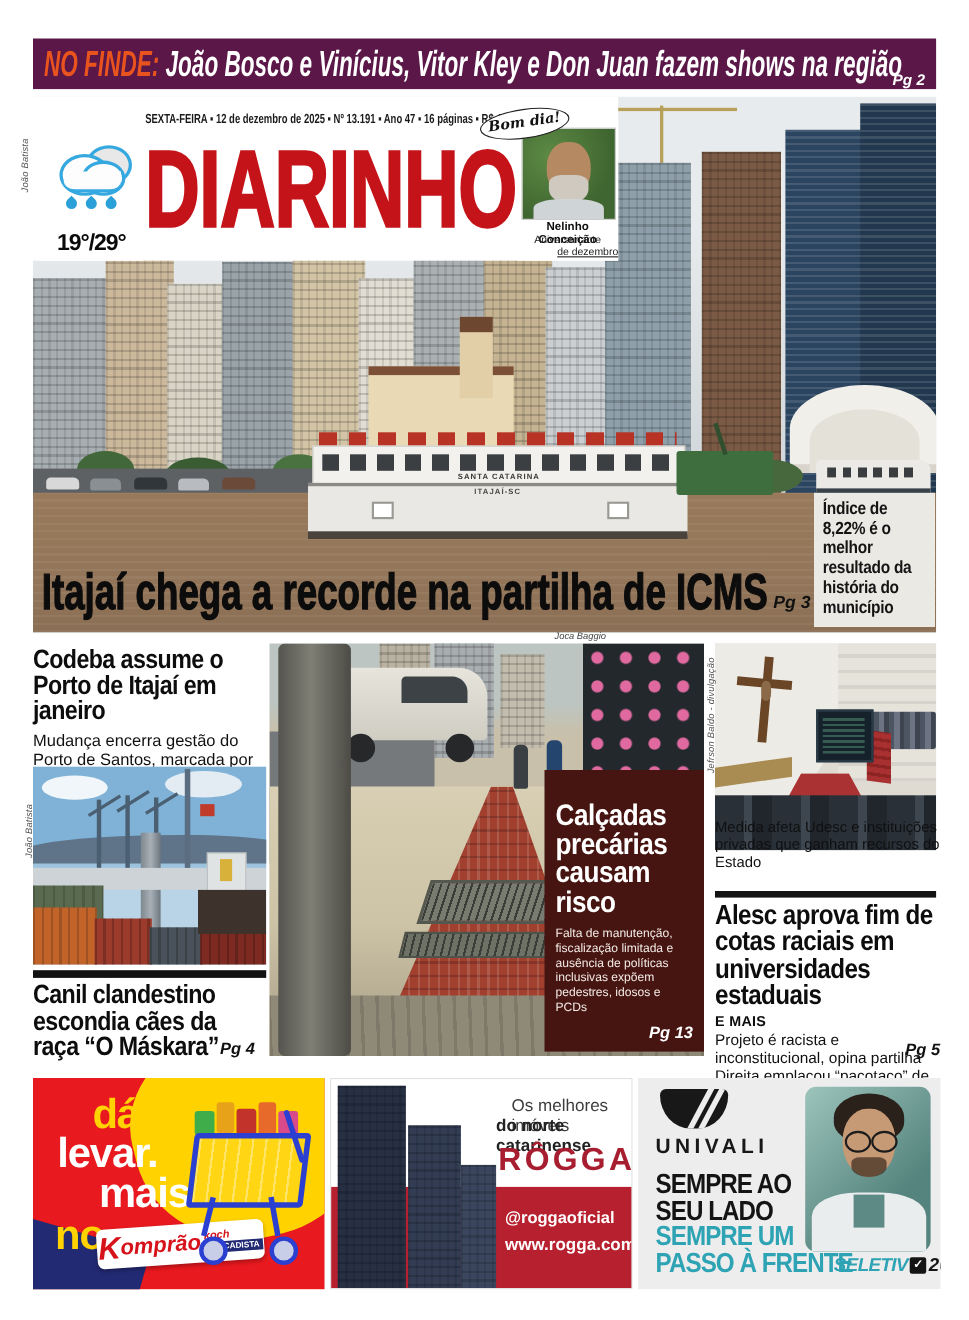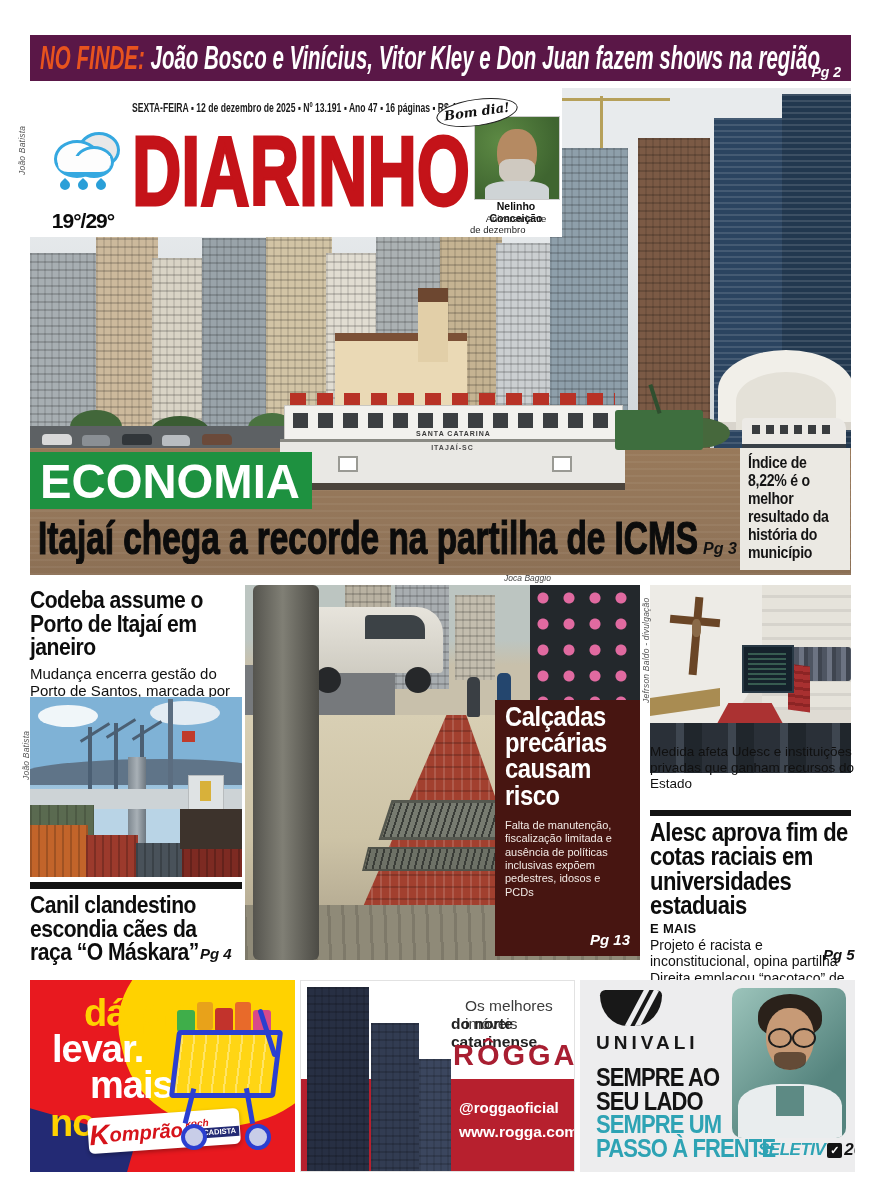--- a/index.html
+++ b/index.html
@@ -137,28 +137,23 @@
   </div>
 
   <div class="abs" style="left:470px;top:108px;width:92px;height:129px;background:#fff;z-index:4;">
     <div class="abs" style="left:4px;top:8px;width:84px;height:82px;background:radial-gradient(circle at 30% 30%,#5d8a44,#3f6530 70%);overflow:hidden;border:1px solid #ccc;">
       <div class="abs" style="left:22px;top:12px;width:40px;height:50px;background:#b3896048;border-radius:45% 45% 48% 48%;background:#b58a62;"></div>
       <div class="abs" style="left:24px;top:42px;width:36px;height:26px;background:#cfc9c0;border-radius:30% 30% 50% 50%;"></div>
       <div class="abs" style="left:10px;top:64px;width:64px;height:20px;background:#cfd4d6;border-radius:40% 40% 0 0;"></div>
     </div>
     <div class="b" style="position:absolute;left:0;right:0;top:92px;text-align:center;font-size:10.5px;color:#0c0c0c;">Nelinho Conceição</div>
     <div style="position:absolute;left:0;right:0;top:105px;text-align:center;font-size:9.5px;color:#222;">Aniversariante</div>
-    <div style="position:absolute;left:0;right:0;top:116px;text-align:left;font-size:9.5px;color:#222;">de dezembro</div>
-  </div>
-
-  <div class="abs" style="left:30px;top:452px;width:282px;height:57px;background:#1e9140;z-index:3;">
-    <svg width="282" height="57">
-        <text x="10" y="46" font-size="48" font-weight="bold" fill="#ffffff" textLength="260" lengthAdjust="spacingAndGlyphs">ECONOMIA</text>
-      </svg>
-  </div>
+    <div style="position:absolute;left:0;right:0;top:116px;text-align:right;font-size:9.5px;color:#222;text-decoration:underline;">de dezembro</div>
+  </div>
+
 
   <svg class="abs" style="left:36px;top:510px;z-index:3;" width="672" height="54">
     <text x="2" y="44" font-size="46" font-weight="bold" fill="#0c0c0c" stroke="#0c0c0c" stroke-width="1.2" textLength="660" lengthAdjust="spacingAndGlyphs">Itajaí chega a recorde na partilha de ICMS</text>
   </svg>
   <div class="abs pgref" style="left:703px;top:540px;z-index:3;font-size:16px;">Pg 3</div>
 
   <div class="abs" style="left:740px;top:448px;width:110px;height:122px;background:#ebe9e3;z-index:3;padding:6px 8px;box-sizing:border-box;">
     <div class="b sq" style="font-size:16px;line-height:1.13;color:#141414;width:112%;letter-spacing:-0.3px;">Índice de 8,22% é o melhor resultado da história do município</div>
   </div>
 
@@ -226,21 +221,21 @@
     <div class="abs" style="left:120px;top:30px;width:60px;height:24px;background:#3c4246;border-radius:4px 14px 0 0;"></div>
     <div class="abs" style="left:70px;top:82px;width:26px;height:26px;background:#26282a;border-radius:50%;"></div>
     <div class="abs" style="left:160px;top:82px;width:26px;height:26px;background:#26282a;border-radius:50%;"></div>
 
     <div class="abs" style="left:222px;top:92px;width:13px;height:40px;background:#3a3f44;border-radius:5px 5px 2px 2px;"></div>
     <div class="abs" style="left:252px;top:88px;width:14px;height:46px;background:#24466e;border-radius:5px 5px 2px 2px;"></div>
 
     <div class="abs" style="left:8px;top:0;width:66px;height:375px;background:linear-gradient(90deg,#55544e,#807f75 45%,#4c4b45);border-radius:6px;"></div>
   </div>
 
-  <div class="abs" style="left:495px;top:700px;width:145px;height:256px;background:#471511;padding:4px 10px;box-sizing:border-box;">
+  <div class="abs" style="left:495px;top:700px;width:145px;height:256px;background:#471511;padding:28px 10px;box-sizing:border-box;">
     <div class="b sq" style="color:#fff;font-size:27px;line-height:.97;width:114%;letter-spacing:-0.5px;">Calçadas precárias causam risco</div>
     <div style="margin-top:10px;color:#f2eae5;font-size:11px;line-height:1.22;">Falta de manutenção, fiscalização limitada e ausência de políticas inclusivas expõem pedestres, idosos e PCDs</div>
     <div class="pgref" style="position:absolute;right:10px;bottom:8px;color:#fff;">Pg 13</div>
   </div>
 
   <div class="abs" style="left:650px;top:585px;width:201px;height:188px;overflow:hidden;background:#dfdbd3;">
     <div class="abs" style="left:0;top:0;width:115px;height:150px;background:#edebe6;border-radius:0 0 70% 0;"></div>
     <div class="abs" style="left:112px;top:0;width:89px;height:125px;background:repeating-linear-gradient(0deg,rgba(0,0,0,.07) 0 3px,rgba(0,0,0,0) 3px 14px),#e6e3db;"></div>
     <div class="abs" style="left:130px;top:62px;width:71px;height:34px;background:repeating-linear-gradient(90deg,#4e5562 0 5px,#6c7382 5px 10px,#3f4550 10px 14px);border-radius:3px;"></div>
     <div class="abs" style="left:138px;top:80px;width:22px;height:46px;background:repeating-linear-gradient(0deg,#a83030 0 5px,#8c2424 5px 8px);transform:skewY(8deg);"></div>

